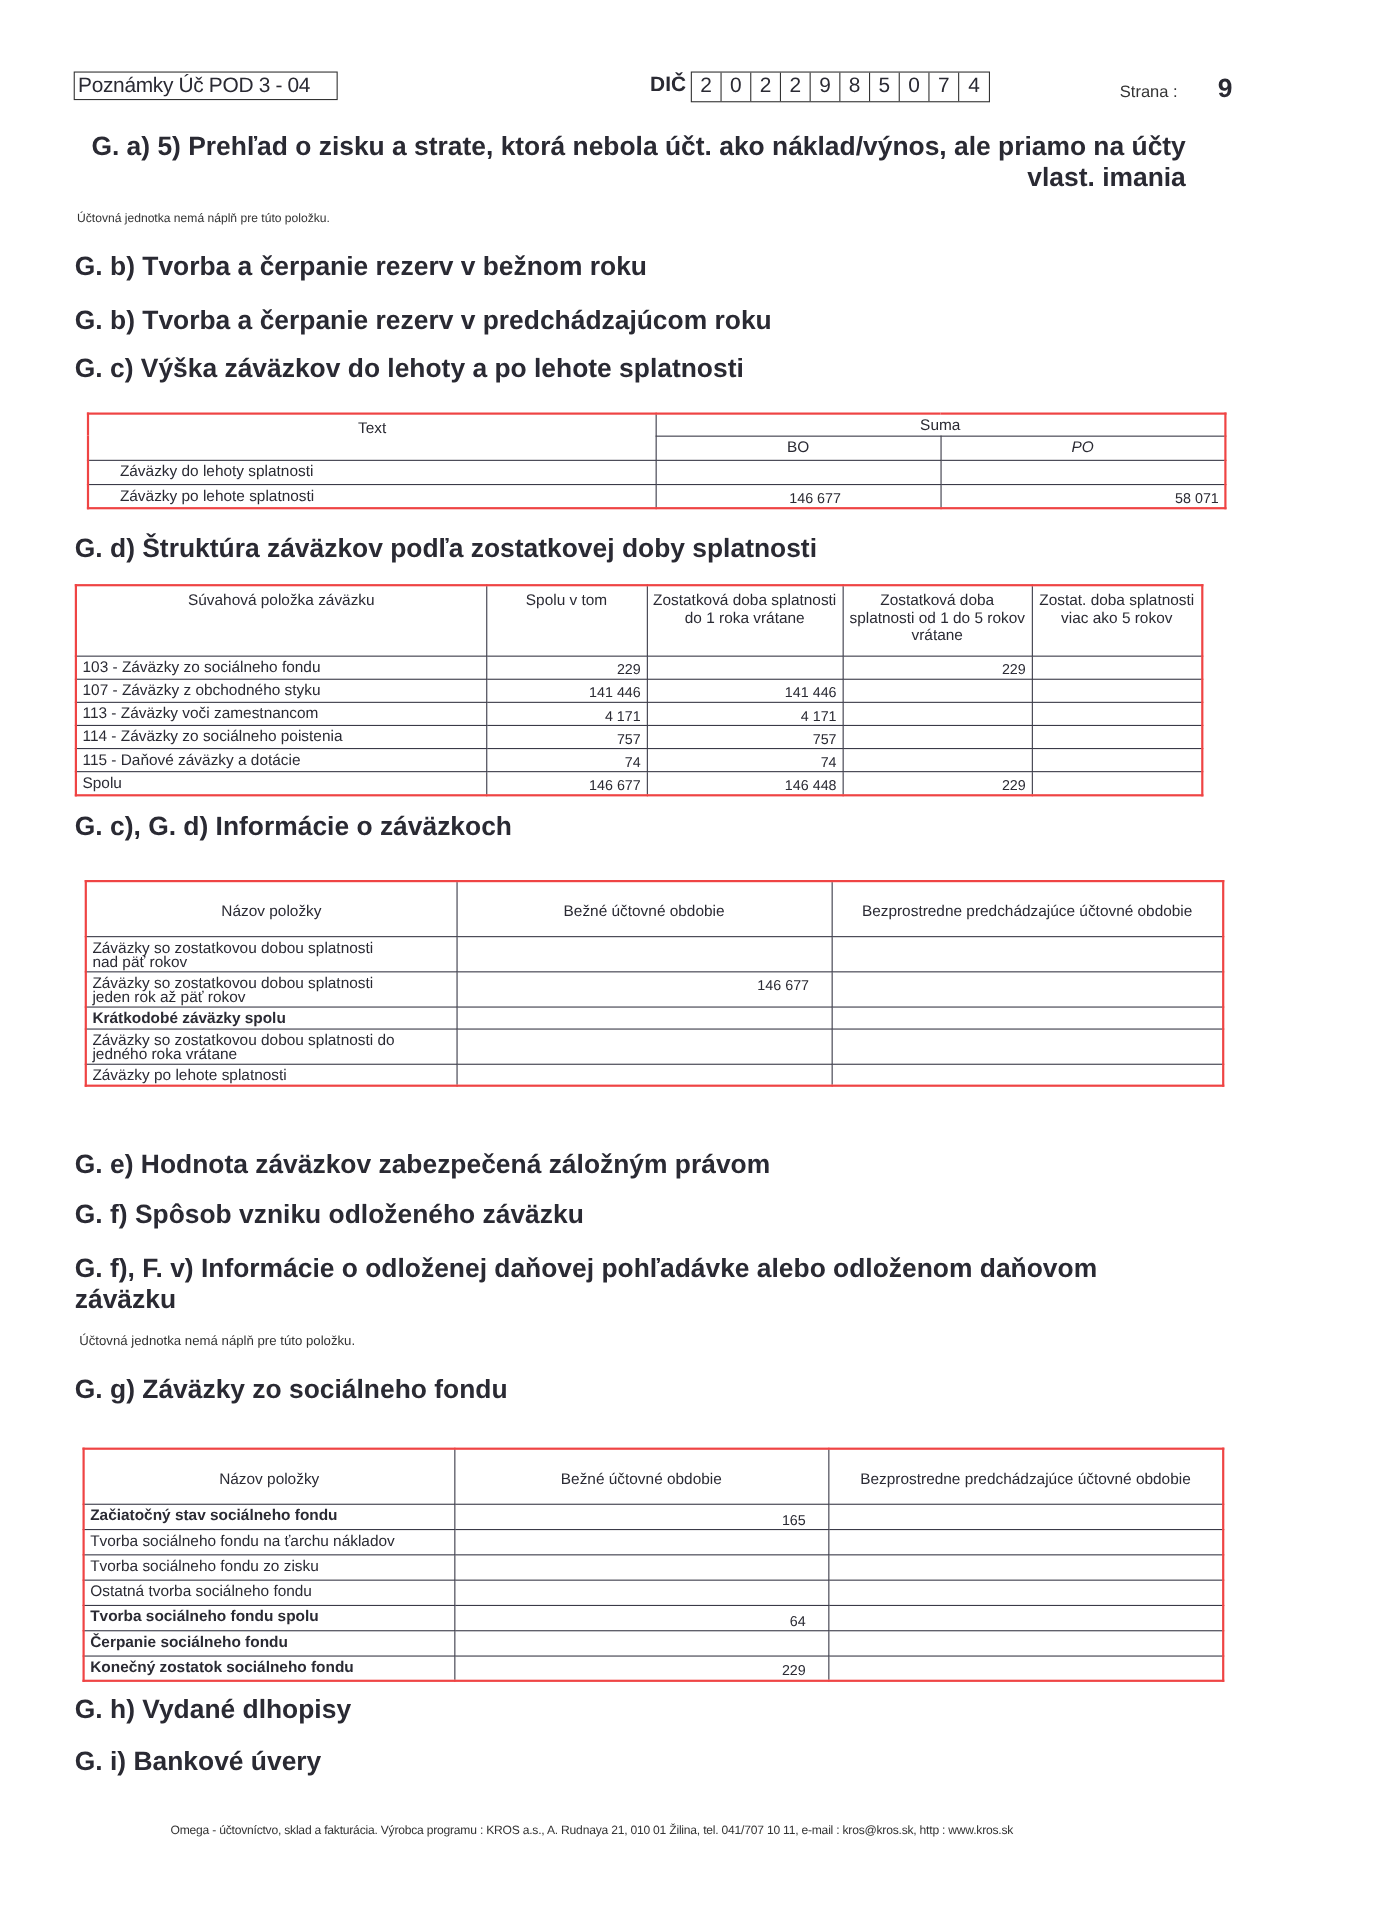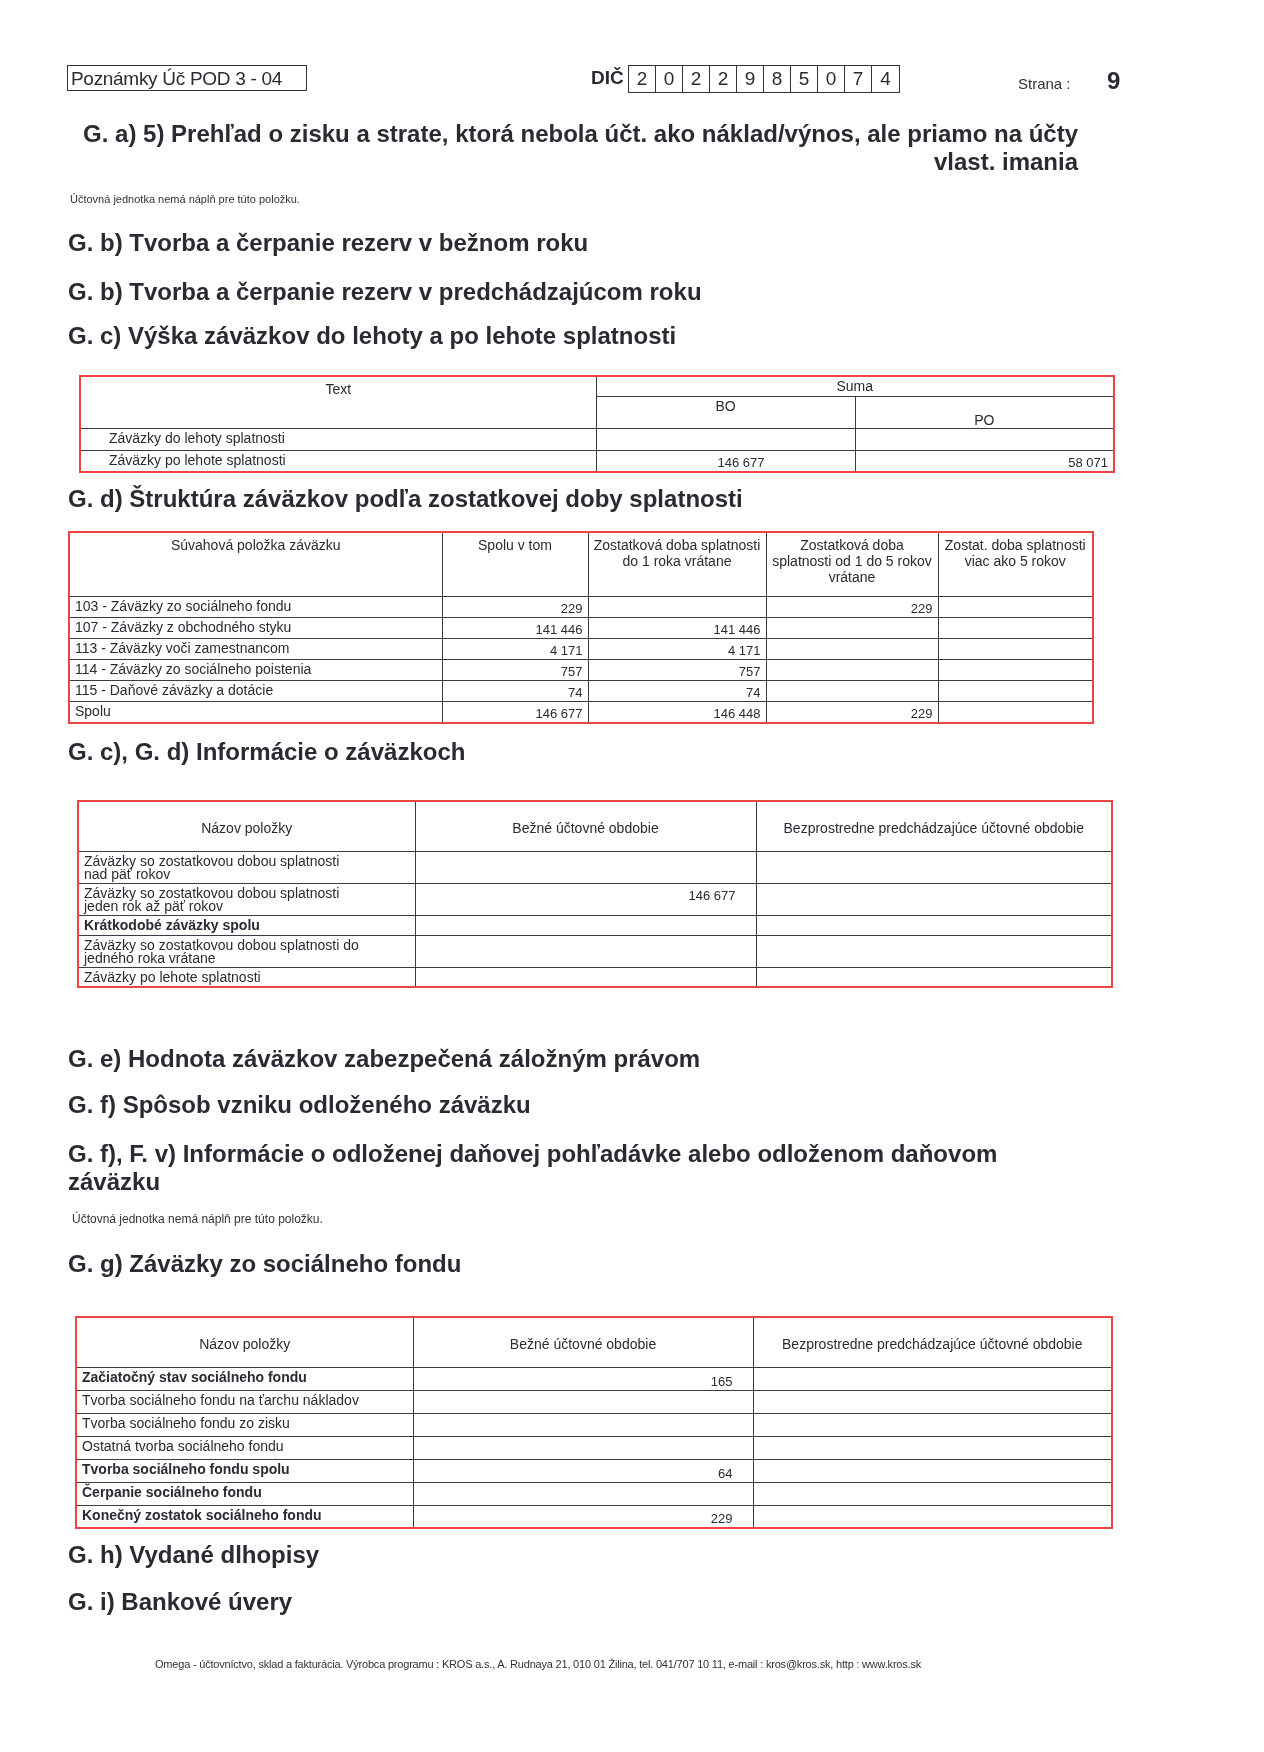--- a/index.html
+++ b/index.html
@@ -68,21 +68,21 @@
       <col style="width:259px">
       <col style="width:259px">
     </colgroup>
   <tbody>
       <tr style="height:20px">
     <th rowspan="2" style="vertical-align:top;">Text</th>
     <th colspan="2" style="padding-top:1px;">Suma</th>
   </tr>
   <tr style="height:22px">
     <th style="padding-top:1px;">BO</th>
-    <th class="light-v" style="padding-top:15px;">PO</th>
+    <th class="light-v" style="padding-top:1px;font-style:italic;">PO</th>
   </tr>
   <tr style="height:22px">
     <td class="lbl" style="padding-left:28px;">Záväzky do lehoty splatnosti</td>
     <td class="num"></td>
     <td class="num light-v"></td>
   </tr>
   <tr style="height:22px">
     <td class="lbl" style="padding-left:28px;">Záväzky po lehote splatnosti</td>
     <td class="num" style="padding-right:90px;">146 677</td>
     <td class="num light-v">58 071</td>

